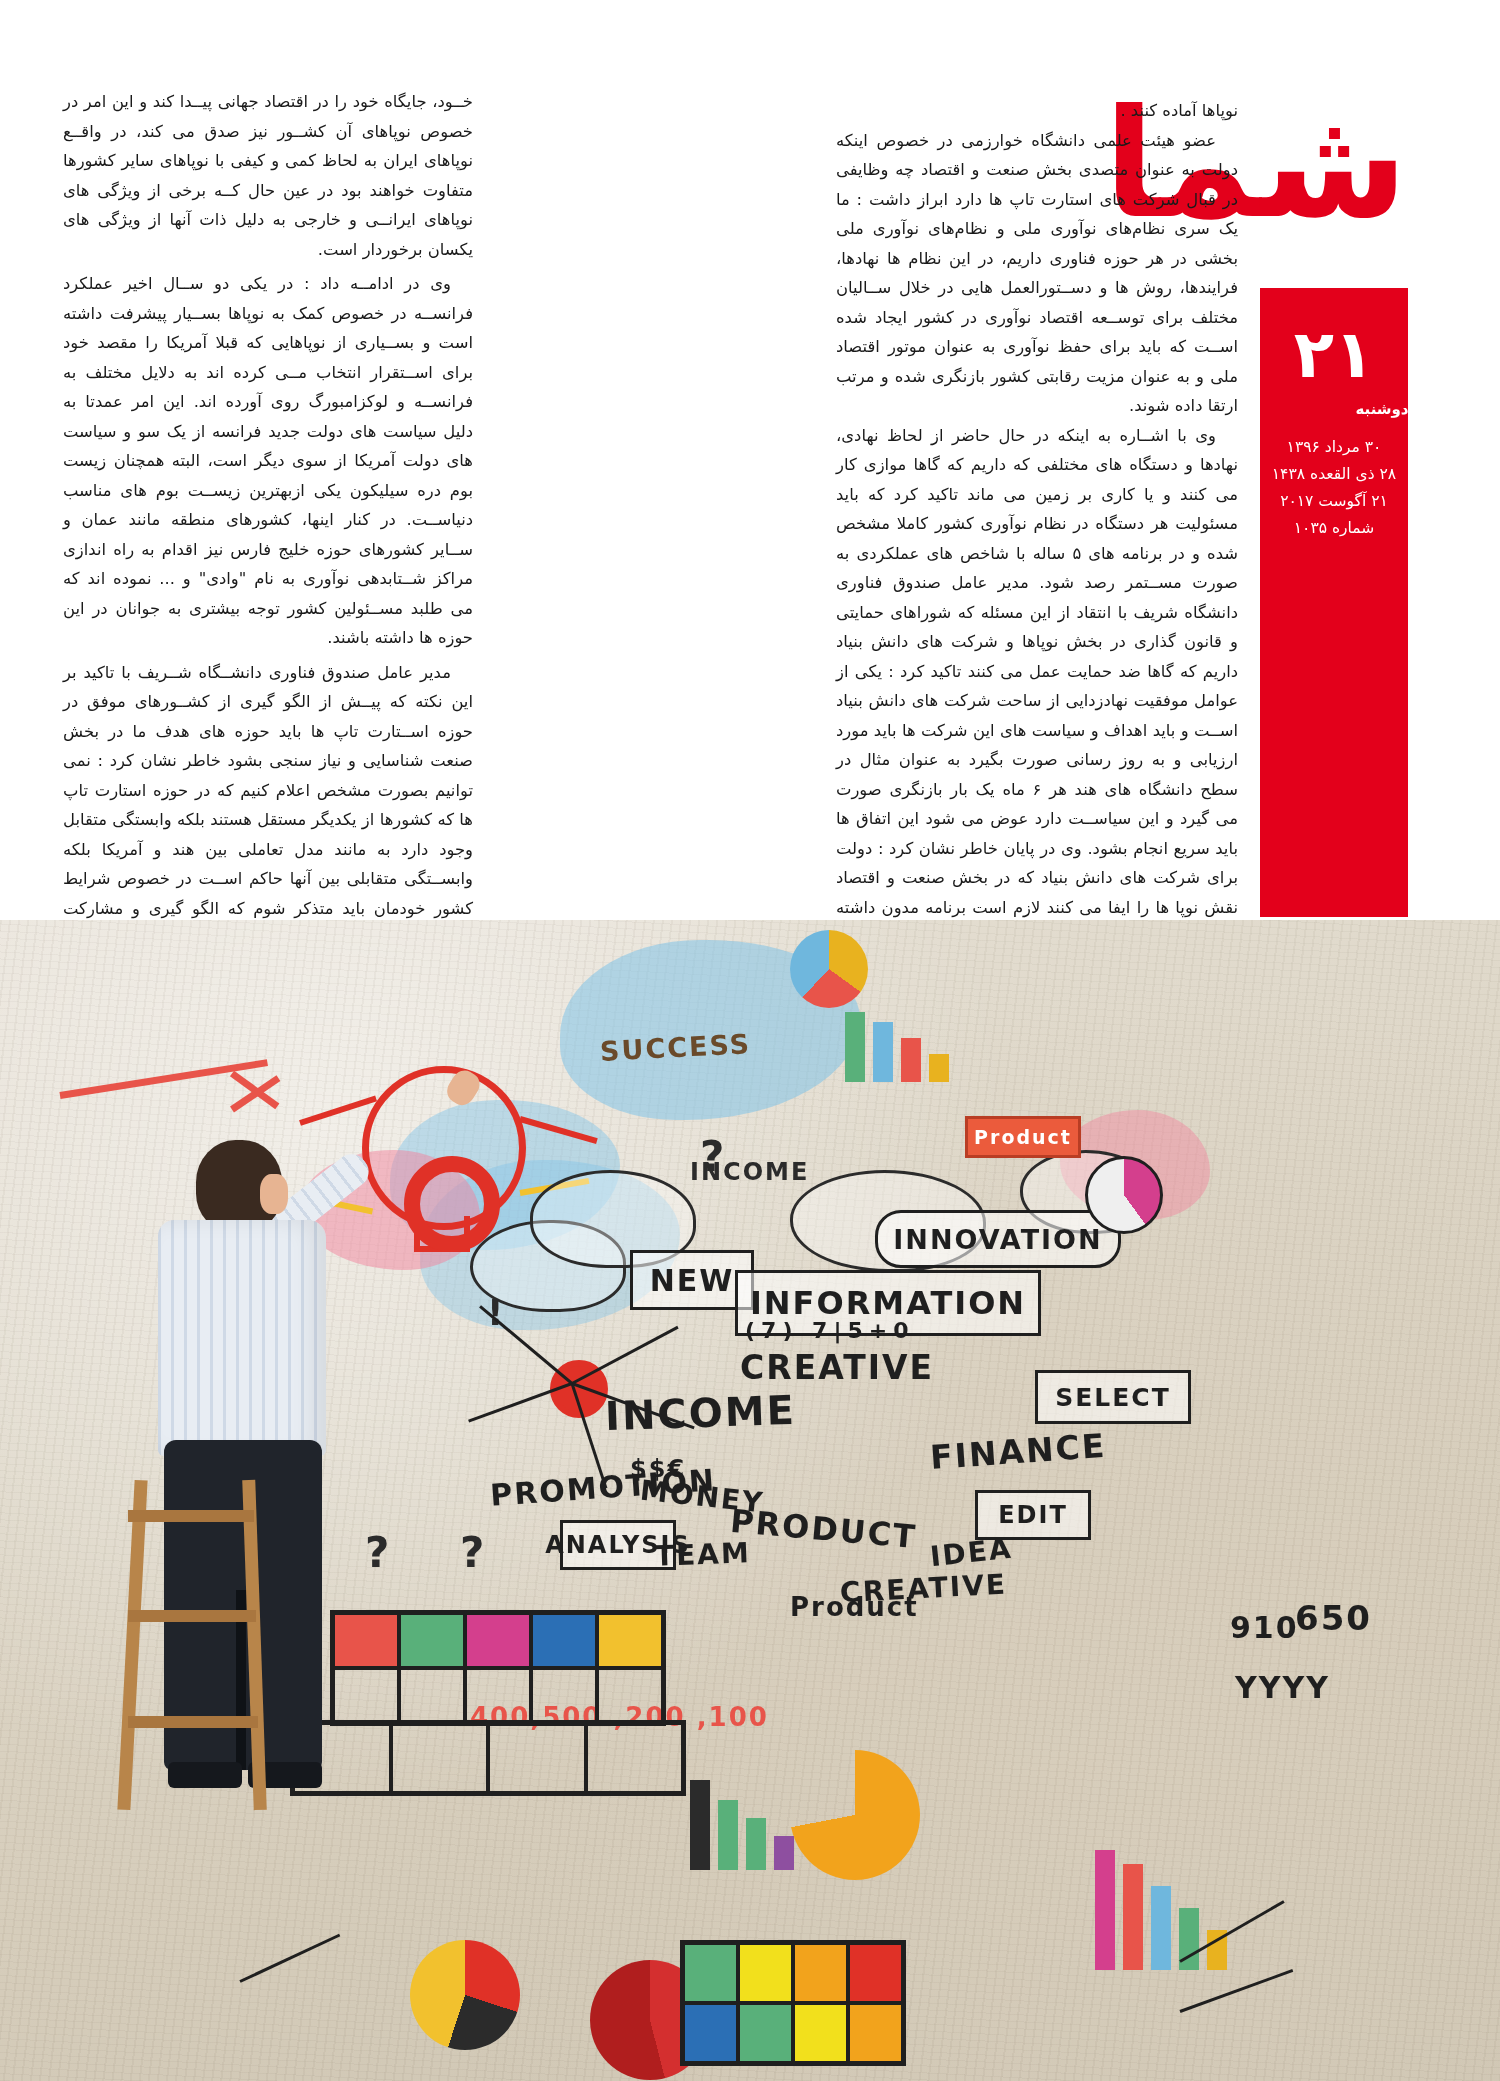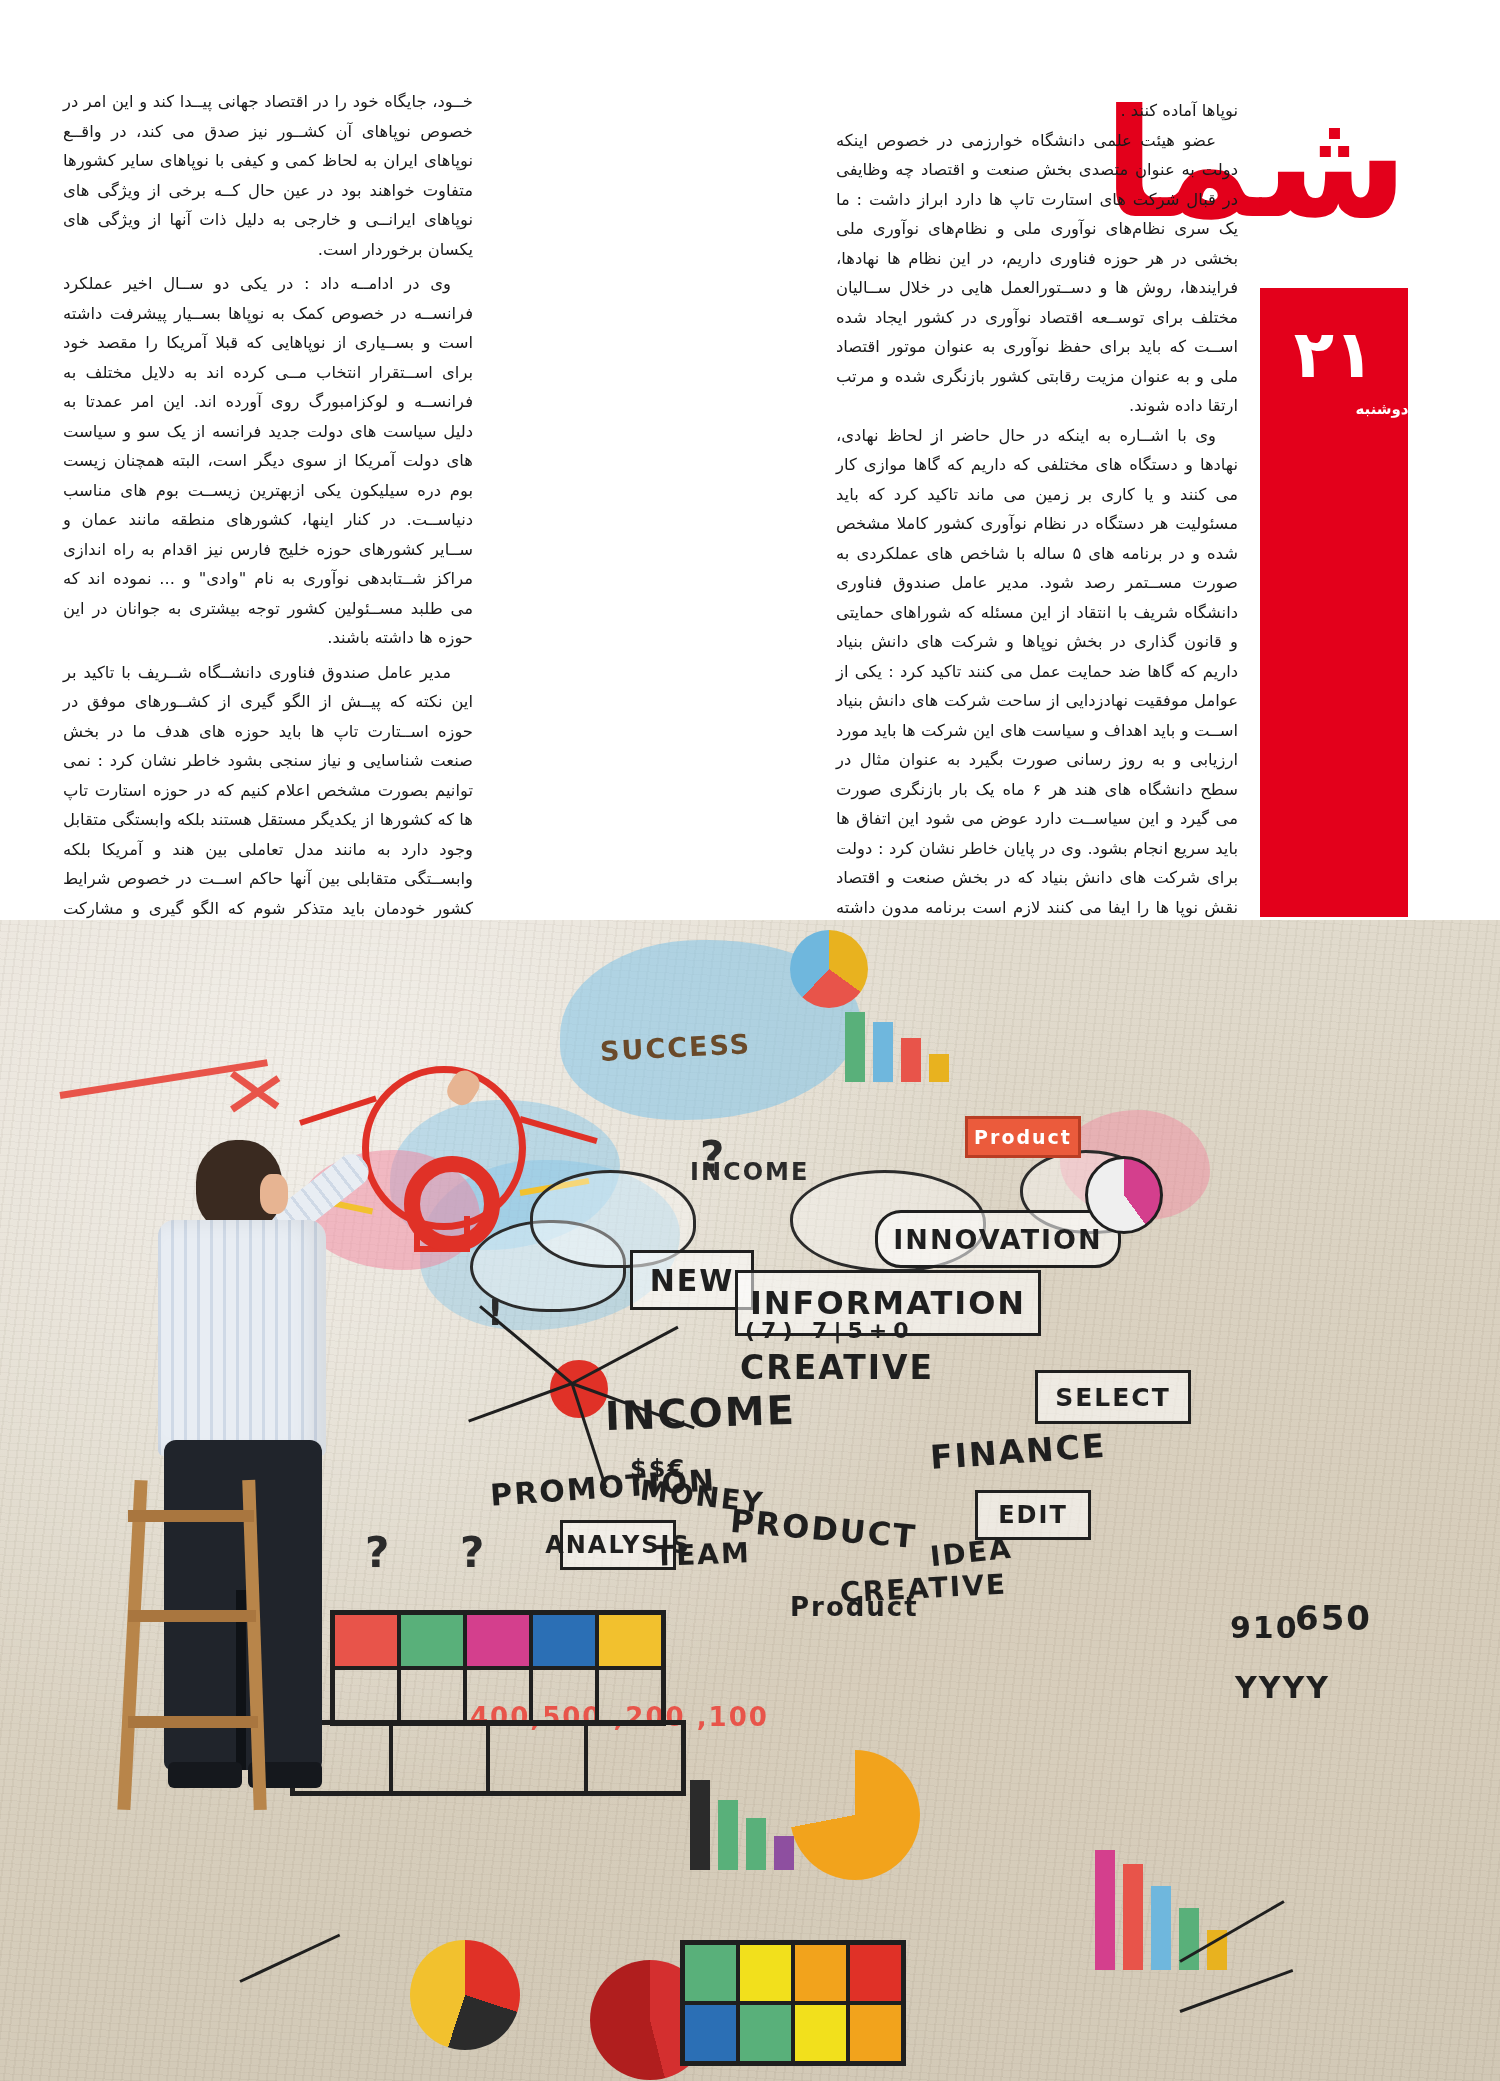--- a/index.html
+++ b/index.html
@@ -158,20 +158,26 @@
 <div class="page">
 
   <div class="top-area">
 
     <div class="masthead">
       <div class="masthead-logo">
         <span>شما</span>
       </div>
       <div class="issue-number">۲۱</div>
       <div class="issue-day">دوشنبه</div>
+      <div class="issue-dates">
+        <div>۳۰ مرداد ۱۳۹۶</div>
+        <div>۲۸ ذی القعده ۱۴۳۸</div>
+        <div>۲۱ آگوست ۲۰۱۷</div>
+        <div>شماره ۱۰۳۵</div>
+      </div>
     </div>
 
     <div class="col col-mid">
       <p class="first">نوپاها آماده کنند .</p>
       <p>عضو هیئت علمی دانشگاه خوارزمی در خصوص اینکه دولت به عنوان متصدی بخش صنعت و اقتصاد چه وظایفی در قبال شرکت های استارت تاپ ها دارد ابراز داشت : ما یک سری نظام‌های نوآوری ملی و نظام‌های نوآوری ملی بخشی در هر حوزه فناوری داریم، در این نظام ها نهادها، فرایندها، روش ها و دســتورالعمل هایی در خلال ســالیان مختلف برای توســعه اقتصاد نوآوری در کشور ایجاد شده اســت که باید برای حفظ نوآوری به عنوان موتور اقتصاد ملی و به عنوان مزیت رقابتی کشور بازنگری شده و مرتب ارتقا داده شوند.</p>
       <p>وی با اشــاره به اینکه در حال حاضر از لحاظ نهادی، نهادها و دستگاه های مختلفی که داریم که گاها موازی کار می کنند و یا کاری بر زمین می ماند تاکید کرد که باید مسئولیت هر دستگاه در نظام نوآوری کشور کاملا مشخص شده و در برنامه های ۵ ساله با شاخص های عملکردی به صورت مســتمر رصد شود. مدیر عامل صندوق فناوری دانشگاه شریف با انتقاد از این مسئله که شوراهای حمایتی و قانون گذاری در بخش نوپاها و شرکت های دانش بنیاد داریم که گاها ضد حمایت عمل می کنند تاکید کرد : یکی از عوامل موفقیت نهادزدایی از ساحت شرکت های دانش بنیاد اســت و باید اهداف و سیاست های این شرکت ها باید مورد ارزیابی و به روز رسانی صورت بگیرد به عنوان مثال در سطح دانشگاه های هند هر ۶ ماه یک بار بازنگری صورت می گیرد و این سیاســت دارد عوض می شود این اتفاق ها باید سریع انجام بشود. وی در پایان خاطر نشان کرد : دولت برای شرکت های دانش بنیاد که در بخش صنعت و اقتصاد نقش نوپا ها را ایفا می کنند لازم است برنامه مدون داشته باشد و هوشمند عمل کند و اگر اتفاق بیفتد می تواند وارد بازار جهانی شود اما اگر خودش تکلیف اش با خودش مشخص نباشد اتفاق خاصی نمی‌افتد.</p>
     </div>
 
     <div class="col2">
       <p class="first">خــود، جایگاه خود را در اقتصاد جهانی پیــدا کند و این امر در خصوص نوپاهای آن کشــور نیز صدق می کند، در واقــع نوپاهای ایران به لحاظ کمی و کیفی با نوپاهای سایر کشورها متفاوت خواهند بود در عین حال کــه برخی از ویژگی های نوپاهای ایرانــی و خارجی به دلیل ذات آنها از ویژگی های یکسان برخوردار است.</p>

